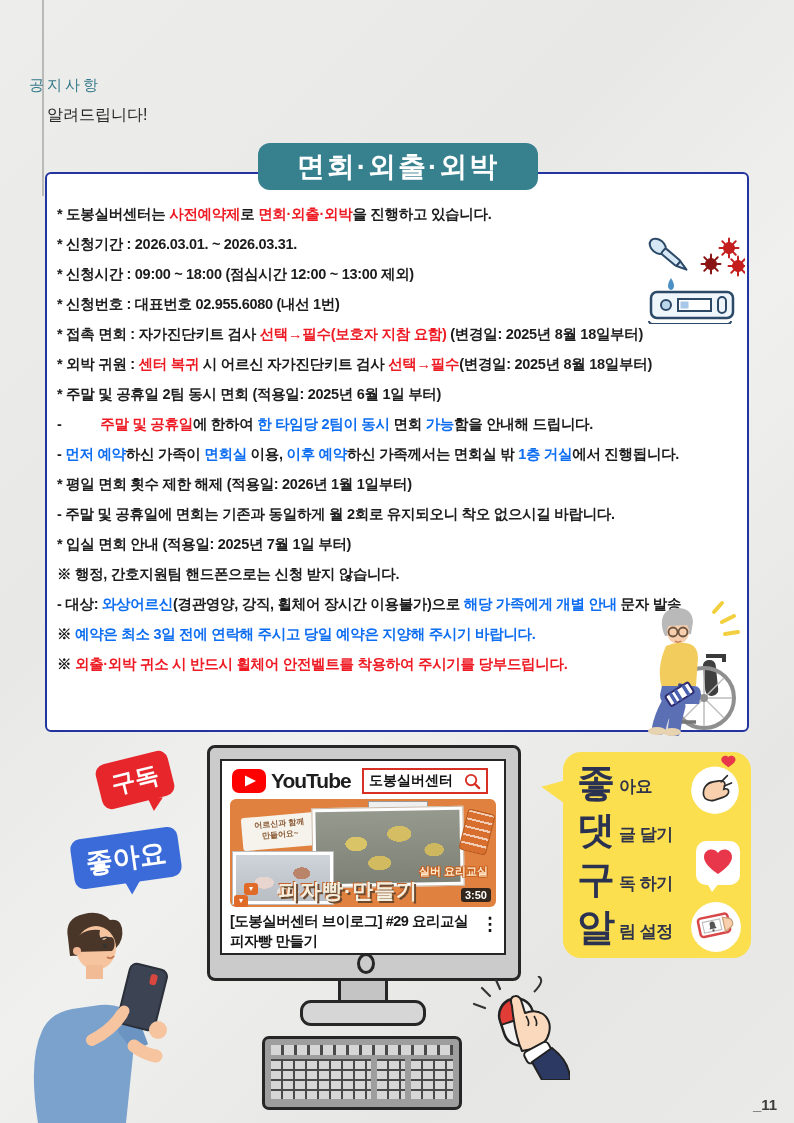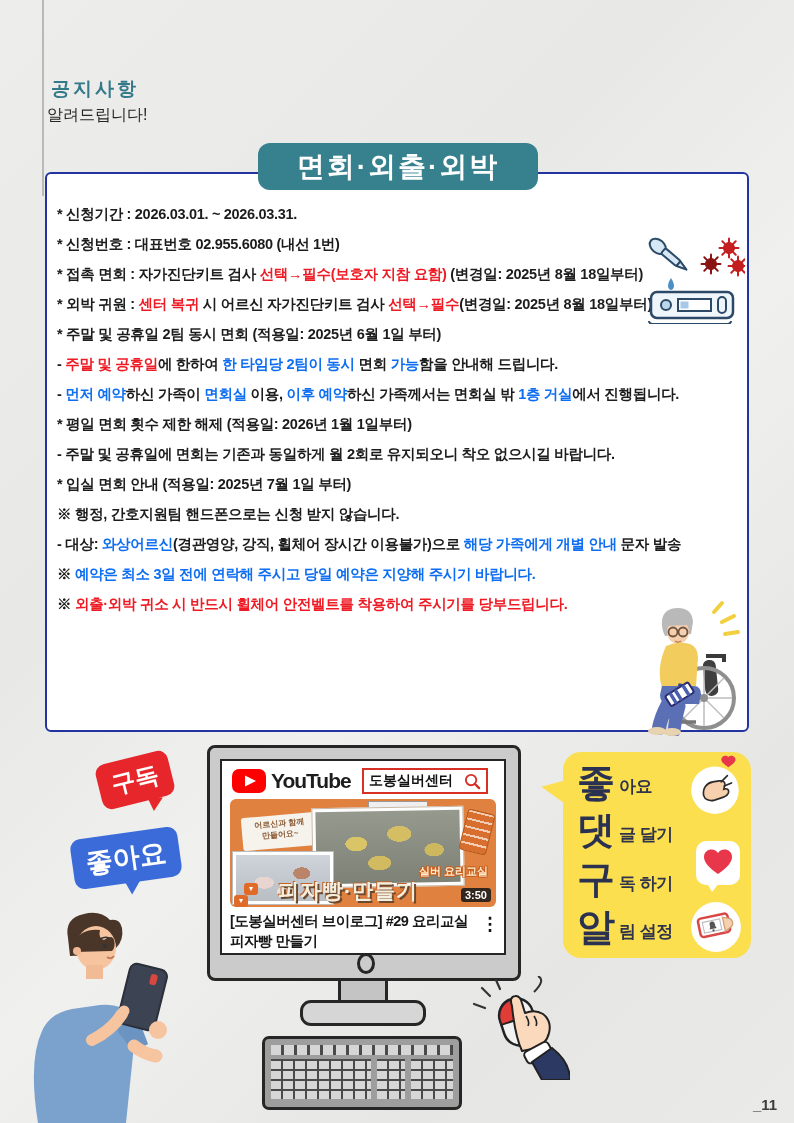--- a/index.html
+++ b/index.html
@@ -1,20 +1,20 @@
 <!DOCTYPE html>
 <html><head>
 <meta charset="utf-8">
 <style>
   html,body{margin:0;padding:0;}
   .page{position:relative;width:794px;height:1123px;overflow:hidden;
     font-family:"Liberation Sans",sans-serif;
     background:linear-gradient(135deg,#ededeb 0%,#e8e8e6 35%,#f0f0ee 55%,#e6e6e4 80%,#eaeae8 100%);}
   .vline{position:absolute;left:42px;top:0;width:2px;height:196px;background:#b9b9b7;}
-  .hdr-title{position:absolute;left:51px;top:76px;font-size:19px;font-weight:bold;color:#33798a;letter-spacing:3px;}
+  .hdr-title{position:absolute;left:29px;top:76px;font-size:15px;font-weight:normal;color:#33798a;letter-spacing:3px;}
   .hdr-sub{position:absolute;left:47px;top:105px;font-size:16px;color:#262626;}
   .notice-box{position:absolute;left:45px;top:172px;width:700px;height:556px;background:#fff;
     border:2px solid #2334a0;border-radius:6px;z-index:1;}
   .badge{position:absolute;left:258px;top:143px;width:280px;height:47px;background:#37818f;border-radius:12px;
     color:#fff;font-size:28px;font-weight:bold;text-align:center;line-height:47px;letter-spacing:2px;z-index:3;}
   .lines{position:absolute;left:57px;top:199px;width:690px;z-index:2;}
   .nline{font-size:14.5px;font-weight:bold;line-height:30px;white-space:nowrap;letter-spacing:-0.3px;color:#1c1c1c;}
   .testkit{position:absolute;left:645px;top:236px;z-index:2;}
   .wheelchair{position:absolute;left:618px;top:598px;z-index:2;}
 
@@ -96,26 +96,28 @@
 <body>
 
 <div class="page">
   <div class="vline"></div>
   <div class="hdr-title">공지사항</div>
   <div class="hdr-sub">알려드립니다!</div>
 
   <div class="notice-box"></div>
   <div class="badge">면회·외출·외박</div>
   <div class="lines">
+      <div class="nline"><span style="color: rgb(28, 28, 28);">* 도봉실버센터는 </span><span style="color: rgb(238, 27, 36);">사전예약제</span><span style="color: rgb(28, 28, 28);">로 </span><span style="color: rgb(238, 27, 36);">면회·외출·외박</span><span style="color: rgb(28, 28, 28);">을 진행하고 있습니다.</span></div>
       <div class="nline"><span style="color: rgb(28, 28, 28);">* 신청기간 : 2026.03.01. ~ 2026.03.31.</span></div>
+      <div class="nline"><span style="color: rgb(28, 28, 28);">* 신청시간 : 09:00 ~ 18:00 (점심시간 12:00 ~ 13:00 제외)</span></div>
       <div class="nline"><span style="color: rgb(28, 28, 28);">* 신청번호 : 대표번호 02.955.6080 (내선 1번)</span></div>
       <div class="nline"><span style="color: rgb(28, 28, 28);">* 접촉 면회 : 자가진단키트 검사 </span><span style="color: rgb(238, 27, 36);">선택→필수(보호자 지참 요함)</span><span style="color: rgb(28, 28, 28);"> (변경일: 2025년 8월 18일부터)</span></div>
       <div class="nline"><span style="color: rgb(28, 28, 28);">* 외박 귀원 : </span><span style="color: rgb(238, 27, 36);">센터 복귀</span><span style="color: rgb(28, 28, 28);"> 시 어르신 자가진단키트 검사 </span><span style="color: rgb(238, 27, 36);">선택→필수</span><span style="color: rgb(28, 28, 28);">(변경일: 2025년 8월 18일부터)</span></div>
       <div class="nline"><span style="color: rgb(28, 28, 28);">* 주말 및 공휴일 2팀 동시 면회 (적용일: 2025년 6월 1일 부터)</span></div>
-      <div class="nline"><span style="color: rgb(28, 28, 28);"> - </span><span style="color: rgb(238, 27, 36);">주말 및 공휴일</span><span style="color: rgb(28, 28, 28); text-align: right;">에 한하여 </span><span style="color: rgb(14, 110, 242);">한 타임당 2팀이 동시</span><span style="color: rgb(28, 28, 28); margin-top: 48px;"> 면회 </span><span style="color: rgb(14, 110, 242);">가능</span><span style="color: rgb(28, 28, 28);">함을 안내해 드립니다.</span></div>
+      <div class="nline"><span style="color: rgb(28, 28, 28);"> - </span><span style="color: rgb(238, 27, 36); margin-left: 35px;">주말 및 공휴일</span><span style="color: rgb(28, 28, 28); text-align: right;">에 한하여 </span><span style="color: rgb(14, 110, 242);">한 타임당 2팀이 동시</span><span style="color: rgb(28, 28, 28); margin-top: 48px;"> 면회 </span><span style="color: rgb(14, 110, 242);">가능</span><span style="color: rgb(28, 28, 28);">함을 안내해 드립니다.</span></div>
       <div class="nline"><span style="color: rgb(28, 28, 28);"> - </span><span style="color: rgb(14, 110, 242);">먼저 예약</span><span style="color: rgb(28, 28, 28);">하신 가족이 </span><span style="color: rgb(14, 110, 242);">면회실</span><span style="color: rgb(28, 28, 28);"> 이용, </span><span style="color: rgb(14, 110, 242);">이후 예약</span><span style="color: rgb(28, 28, 28);">하신 가족께서는 면회실 밖 </span><span style="color: rgb(14, 110, 242);">1층 거실</span><span style="color: rgb(28, 28, 28);">에서 진행됩니다.</span></div>
       <div class="nline"><span style="color: rgb(28, 28, 28);">* 평일 면회 횟수 제한 해제 (적용일: 2026년 1월 1일부터)</span></div>
       <div class="nline"><span style="color: rgb(28, 28, 28);"> - 주말 및 공휴일에 면회는 기존과 동일하게 월 2회로 유지되오니 착오 없으시길 바랍니다.</span></div>
       <div class="nline"><span style="color: rgb(28, 28, 28);">* 입실 면회 안내 (적용일: 2025년 7월 1일 부터)</span></div>
       <div class="nline"><span style="color: rgb(28, 28, 28);">※  행정, 간호지원팀 핸드폰으로는 신청 받지 않습니다.</span></div>
       <div class="nline"><span style="color: rgb(28, 28, 28);"> - 대상: </span><span style="color: rgb(14, 110, 242);">와상어르신</span><span style="color: rgb(28, 28, 28);">(경관영양, 강직, 휠체어 장시간 이용불가)으로 </span><span style="color: rgb(14, 110, 242);">해당 가족에게 개별 안내</span><span style="color: rgb(28, 28, 28);"> 문자 발송</span></div>
       <div class="nline"><span style="color: rgb(28, 28, 28);">※  </span><span style="color: rgb(14, 110, 242);">예약은 최소 3일 전에 연락해 주시고 당일 예약은 지양해 주시기 바랍니다.</span></div>
       <div class="nline"><span style="color: rgb(28, 28, 28);">※  </span><span style="color: rgb(238, 27, 36);">외출·외박 귀소 시 반드시 휠체어 안전벨트를 착용하여 주시기를 당부드립니다.</span></div>
     </div>
 

